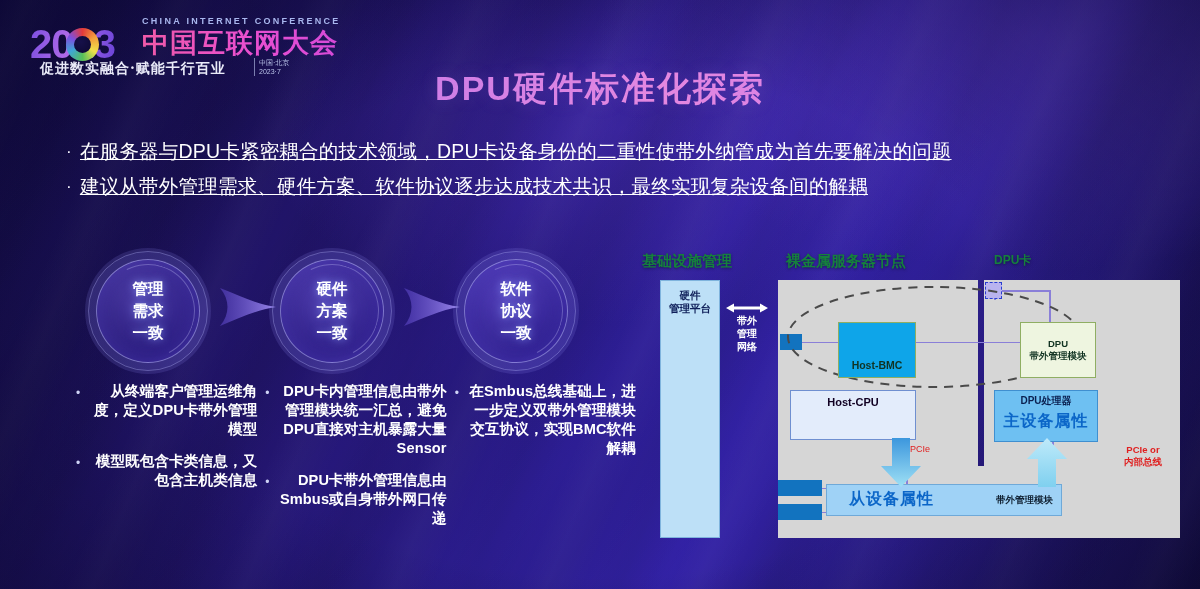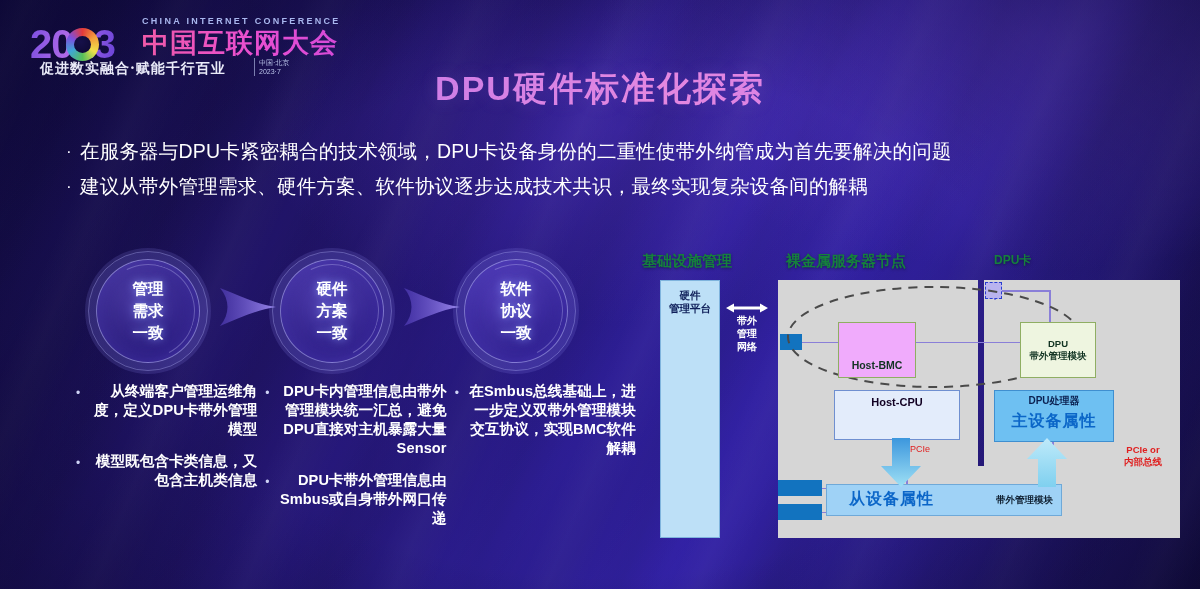--- a/index.html
+++ b/index.html
@@ -55,21 +55,21 @@
   .slide-title { position:absolute; left:0; right:0; top:66px; text-align:center;
     font-size:34px; font-weight:700; letter-spacing:2px;
     background:linear-gradient(96deg,#9f7ae8 0%,#c97ae8 28%,#e78ae0 55%,#d77ce8 78%,#a97ce8 100%);
     -webkit-background-clip:text; background-clip:text; color:transparent;
     text-shadow:0 0 18px rgba(180,120,240,.18); }
 
   
   .top-bullets { position:absolute; left:66px; top:136px; width:1110px; }
   .tb-row { display:flex; align-items:flex-start; margin-bottom:4px; }
   .tb-dot { color:#f2f2fb; font-size:17px; line-height:31px; width:14px; flex:0 0 14px; }
-  .tb-txt { color:#ffffff; font-size:19.5px; line-height:31px; font-weight:400; letter-spacing:.2px; }
+  .tb-txt { color:#ffffff; font-size:19.5px; line-height:31px; font-weight:400; letter-spacing:.2px;text-decoration:underline; }
 
   
   .flow { position:absolute; left:96px; top:252px; width:520px; height:118px; }
   .circle { position:absolute; width:104px; height:104px; border-radius:50%;
     background:radial-gradient(circle at 42% 34%, rgba(120,96,235,.55), rgba(50,33,150,.55) 70%);
     border:1px solid rgba(190,190,255,.55);
     box-shadow:0 0 0 7px rgba(120,110,235,.10), 0 0 0 11px rgba(150,140,250,.16), 0 0 22px rgba(120,100,240,.35) inset;
     display:flex; align-items:center; justify-content:center; }
   .circle::before{ content:''; position:absolute; left:-9px; top:-9px; right:-9px; bottom:-9px;
     border-radius:50%; border:1px solid rgba(175,175,250,.38); }
@@ -106,29 +106,29 @@
   .oob-arrow { position:absolute; left:86px; top:48px; width:46px; height:12px; }
 
   .server-box { position:absolute; left:140px; top:28px; width:200px; height:186px;
     background:#d6d6d6; }
   .dpu-box { position:absolute; left:346px; top:28px; width:196px; height:258px;
     background:#d6d6d6; }
   .bottom-strip { position:absolute; left:140px; top:214px; width:402px; height:72px;
     background:#d6d6d6; }
 
   .host-bmc { position:absolute; left:200px; top:70px; width:78px; height:56px;
-    background:#f0abfc; border:1px solid #8fae63; font-size:10.5px; color:#132; font-weight:600;
+    background:#0ea5e9; border:1px solid #8fae63; font-size:10.5px; color:#132; font-weight:600;
     display:flex; align-items:flex-end; justify-content:center; padding-bottom:6px; }
   .dpu-oob { position:absolute; left:382px; top:70px; width:76px; height:56px;
     background:#eef5e0; border:1px solid #8fae63; font-size:9.5px; color:#132; font-weight:600;
     display:flex; flex-direction:column; align-items:center; justify-content:center; line-height:12px; text-align:center;}
   .host-cpu { position:absolute; left:152px; top:138px; width:126px; height:50px;
     background:#e3ecfb; border:1px solid #6f8fd0; font-size:11px; color:#102; font-weight:600;
-    display:flex; align-items:flex-start; justify-content:center; padding-top:5px;margin-left:44px; }
-  .dpu-proc { position:absolute; left:356px; top:138px; width:120px; height:52px;
+    display:flex; align-items:flex-start; justify-content:center; padding-top:5px; }
+  .dpu-proc { position:absolute; left:356px; top:138px; width:104px; height:52px;
     background:#6ec0f2; border:1px solid #3f8fd0; display:flex; flex-direction:column;
     align-items:center; justify-content:flex-start; padding-top:3px; }
   .dpu-proc .l1 { font-size:10px; color:#0b2050; font-weight:700; }
   .dpu-proc .l2 { font-size:16px; color:#0b66c8; font-weight:800; margin-top:3px; letter-spacing:1px; }
 
   .slave-bar { position:absolute; left:188px; top:232px; width:236px; height:32px;
     background:#9fd2f6; border:1px solid #6fa9d8; }
   .slave-bar .l1 { position:absolute; left:22px; top:4px; font-size:16px; font-weight:800; color:#0b66c8; letter-spacing:1px;}
   .slave-bar .l2 { position:absolute; right:8px; top:9px; font-size:9.5px; font-weight:700; color:#123; }
 

